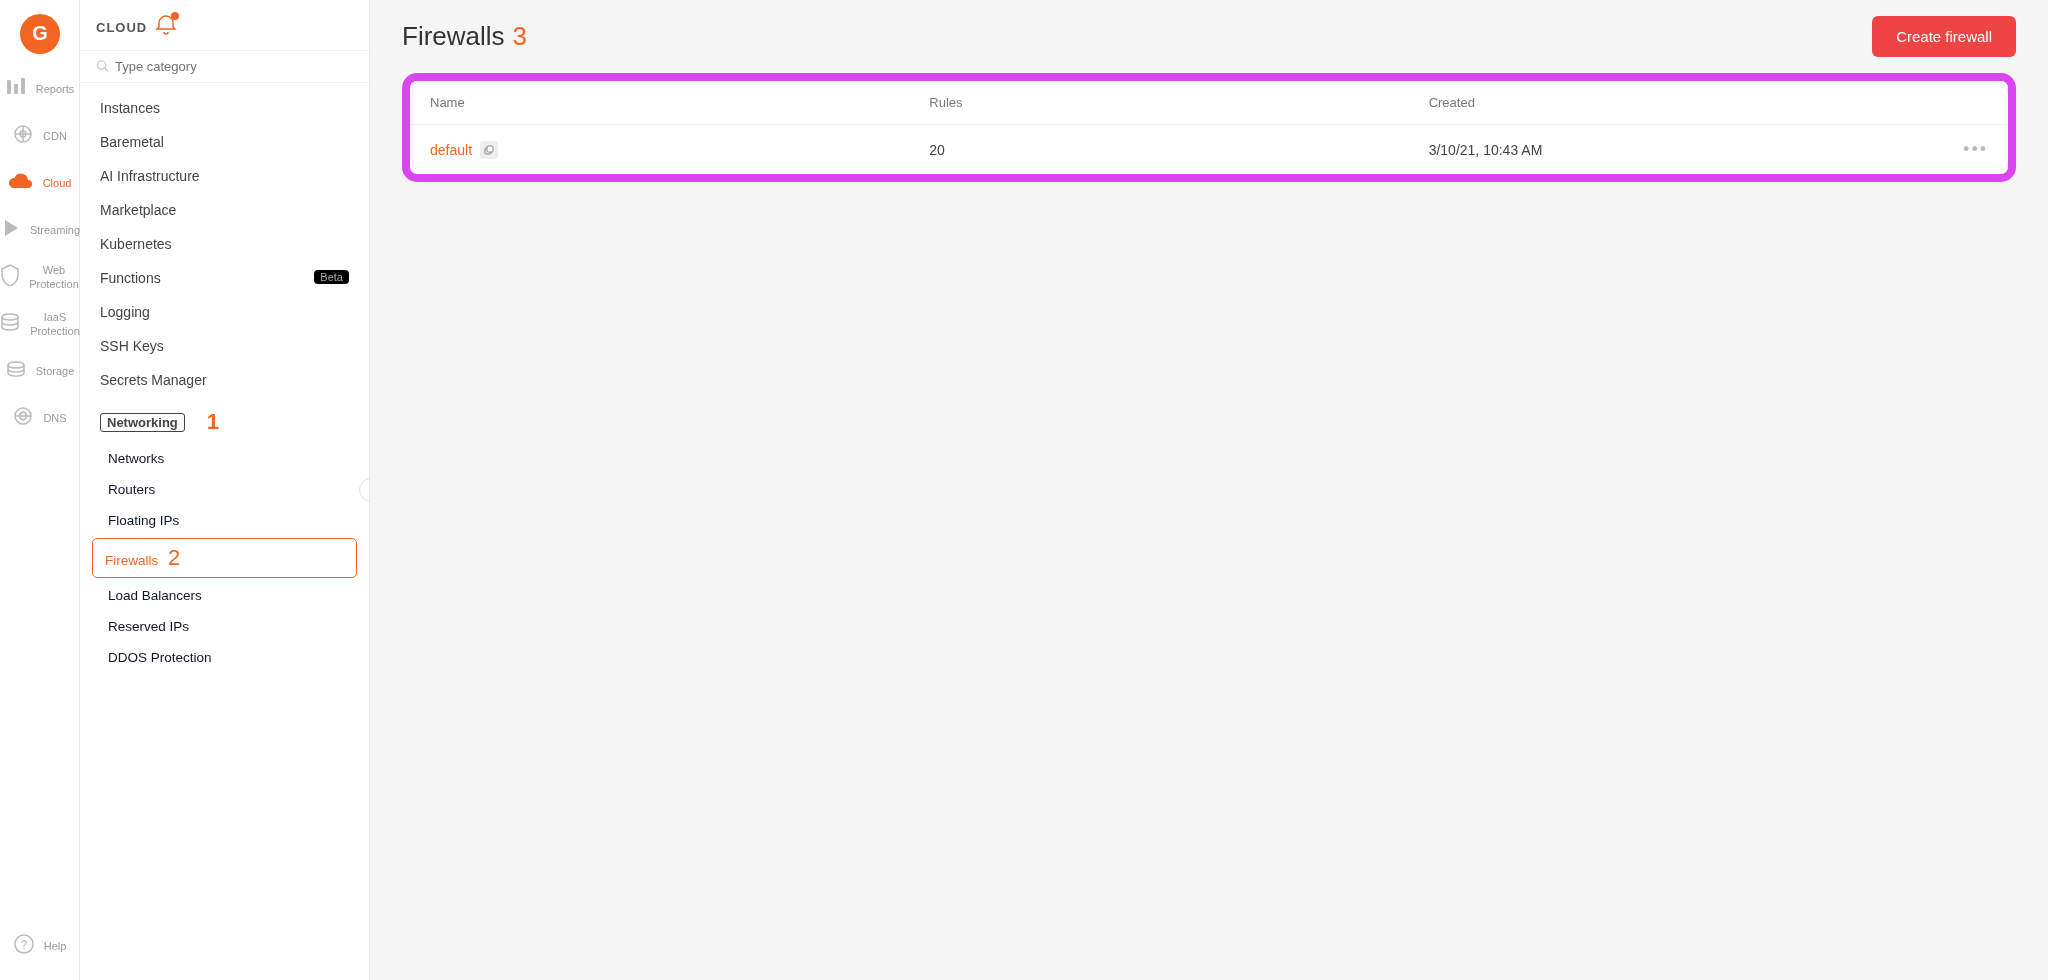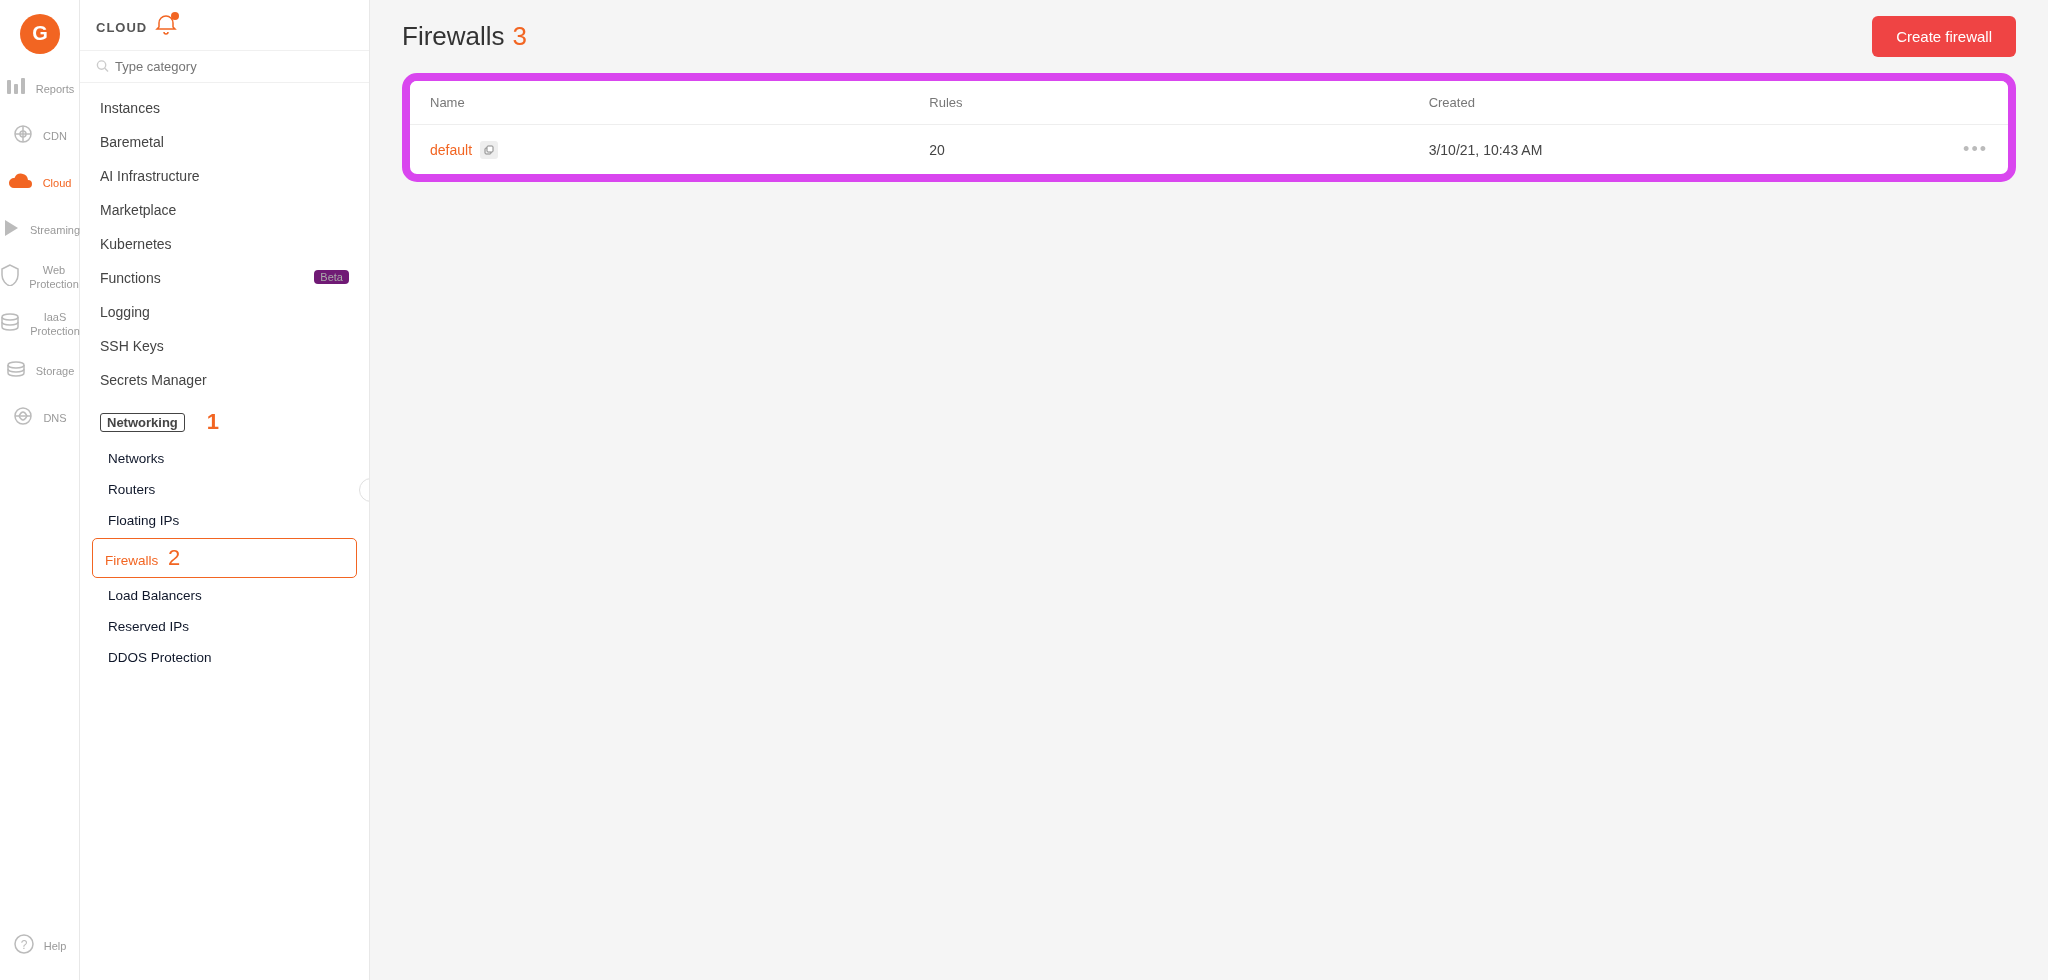--- a/index.html
+++ b/index.html
@@ -87,21 +87,21 @@
       font-size: 14px;
       color: #444;
       cursor: pointer;
       display: flex;
       align-items: flex-start;
       justify-content: space-between;
     }
     .sidebar-menu-item .badge {
       font-size: 11px;
       color: #aaa;
-      background: #701a75;
+      background: #000000;
       padding: 1px 6px;
       border-radius: 4px;
     }
     .sidebar-section {
       margin-top: 4px;
     }
     .sidebar-section-header {
       padding: 8px 20px;
       font-size: 13px;
       font-weight: 600;

